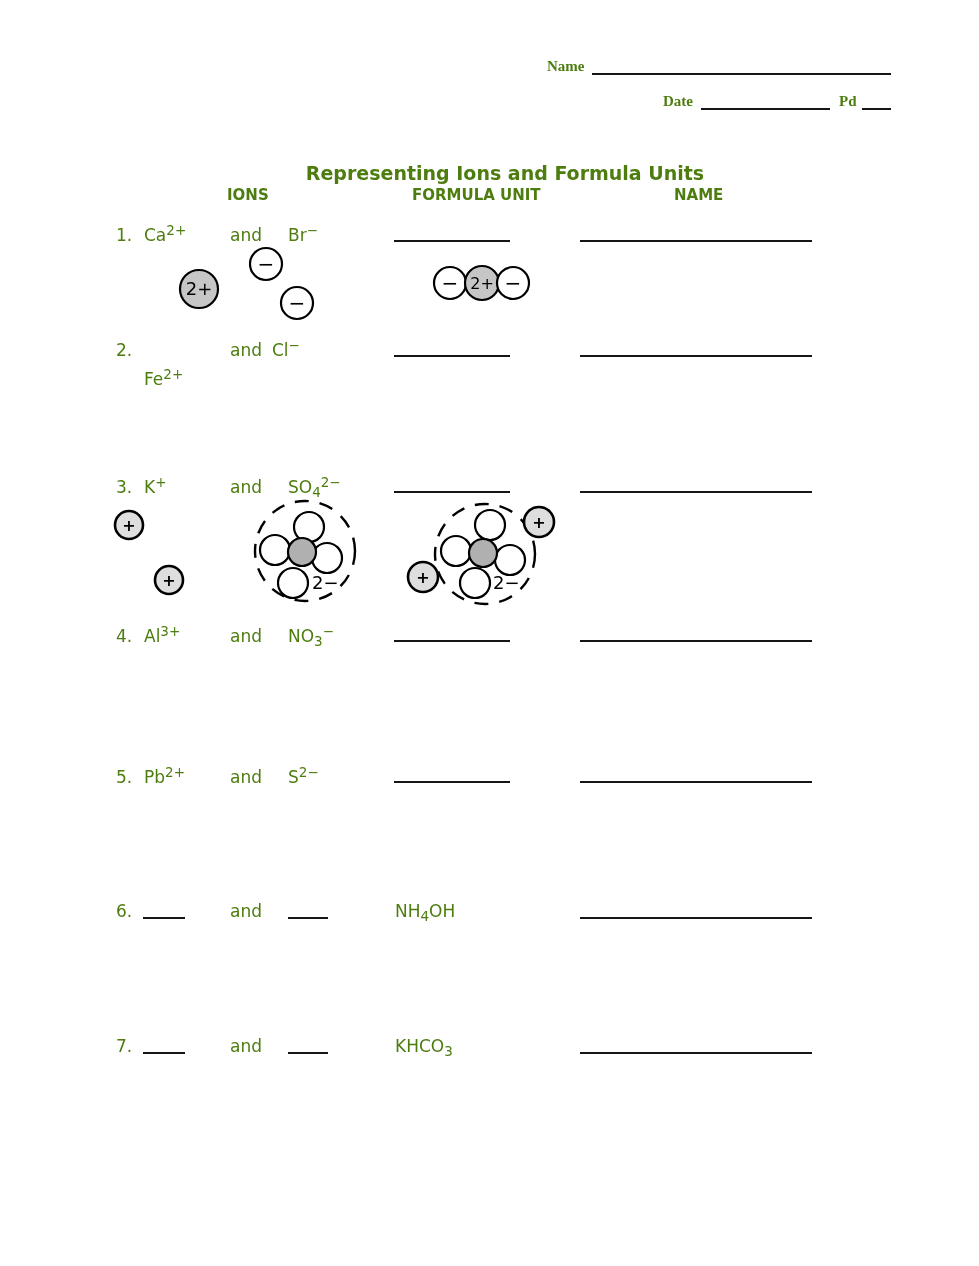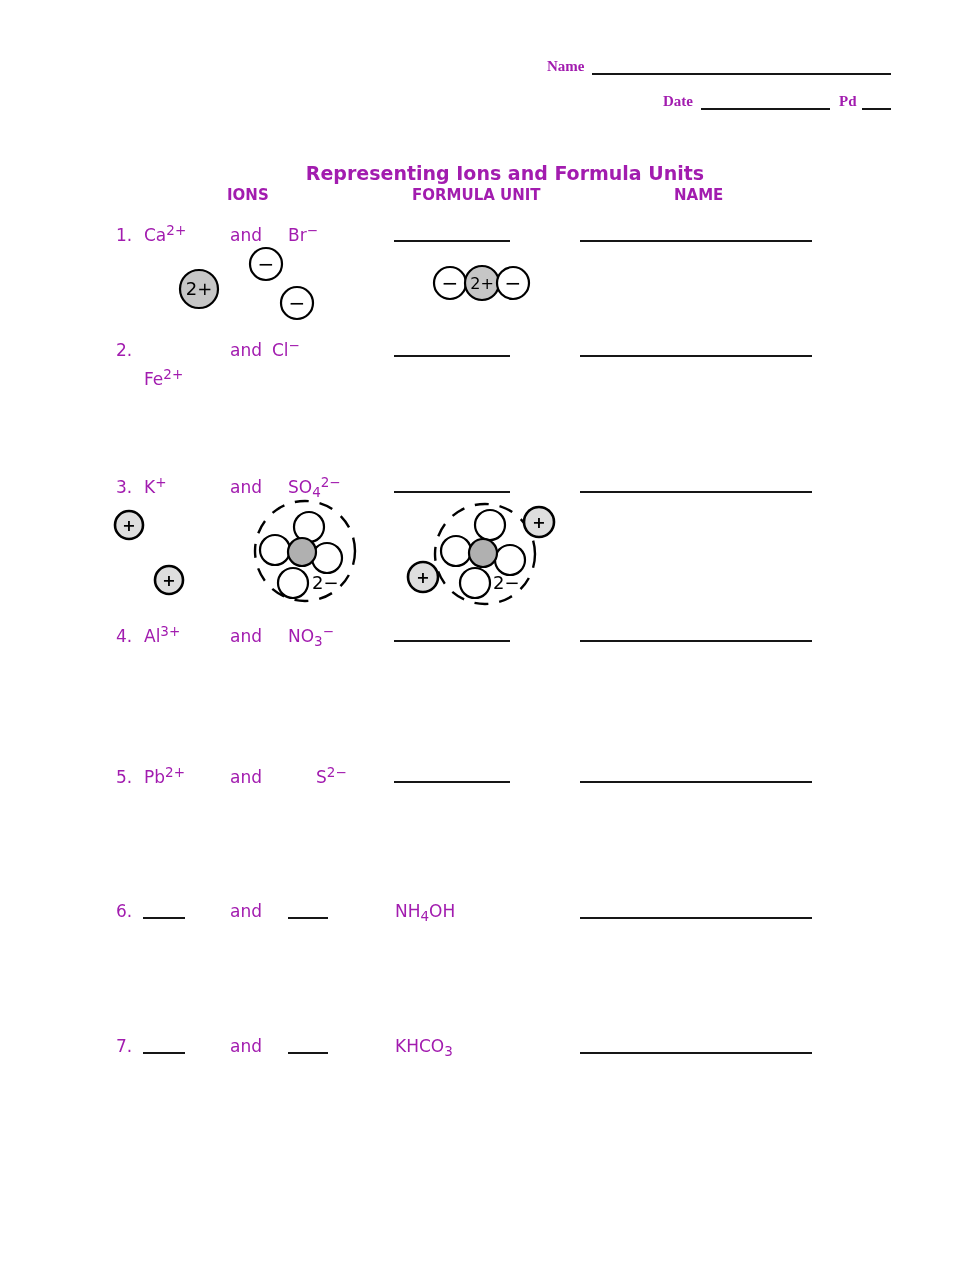--- a/index.html
+++ b/index.html
@@ -1,18 +1,18 @@
 <!DOCTYPE html>
 <html><head>
 <meta charset="utf-8">
 <style>
   html,body { margin:0; padding:0; background:#fff; }
   .page {
     position:relative; width:979px; height:1266px; background:#ffffff;
-    font-family:"DejaVu Sans","Liberation Sans",sans-serif; color:#a21caf;
+    font-family:"DejaVu Sans","Liberation Sans",sans-serif; color:#4d7c0f;
     overflow:hidden;
   }
   .abs { position:absolute; white-space:nowrap; }
   .serifb { font-family:"Liberation Serif","DejaVu Serif",serif; font-weight:bold; font-size:15px; }
   .title { font-size:24.5px; font-weight:bold; transform:translateX(-50%); }
   .subtitle { font-size:19px; font-weight:bold; transform:translateX(-50%); }
   .colhead { font-size:15px; font-weight:bold; }
   .body17 { font-size:17px; }
   .sp { font-size:13.5px; position:relative; top:-6px; }
   .sb { font-size:13.5px; position:relative; top:4px; }
@@ -62,21 +62,21 @@
   <div class="abs body17" style="left:116px; top:626px;">4.</div>
   <div class="abs body17" style="left:144px; top:626px;"><span>Al</span><span class="sb"></span><span class="sp">3+</span></div>
   <div class="abs body17" style="left:230px; top:626px;">and</div>
   <div class="abs body17" style="left:288px; top:626px;"><span>NO</span><span class="sb">3</span><span class="sp">−</span></div>
   <div class="line" style="left:394px; top:640px; width:116px;"></div>
   <div class="line" style="left:580px; top:640px; width:232px;"></div>
 
   <div class="abs body17" style="left:116px; top:767px;">5.</div>
   <div class="abs body17" style="left:144px; top:767px;"><span>Pb</span><span class="sb"></span><span class="sp">2+</span></div>
   <div class="abs body17" style="left:230px; top:767px;">and</div>
-  <div class="abs body17" style="left:288px; top:767px;margin-left:28px;"><span>S</span><span class="sb"></span><span class="sp">2−</span></div>
+  <div class="abs body17" style="left:288px; top:767px;"><span>S</span><span class="sb"></span><span class="sp">2−</span></div>
   <div class="line" style="left:394px; top:781px; width:116px;"></div>
   <div class="line" style="left:580px; top:781px; width:232px;"></div>
 
   <div class="abs body17" style="left:116px; top:901px;">6.</div>
   <div class="line" style="left:143px; top:917px; width:42px;"></div>
   <div class="abs body17" style="left:230px; top:901px;">and</div>
   <div class="line" style="left:288px; top:917px; width:40px;"></div>
   <div class="abs body17" style="left:395px; top:901px;"><span>NH</span><span class="sb">4</span><span>OH</span></div>
   <div class="line" style="left:580px; top:917px; width:232px;"></div>
 

